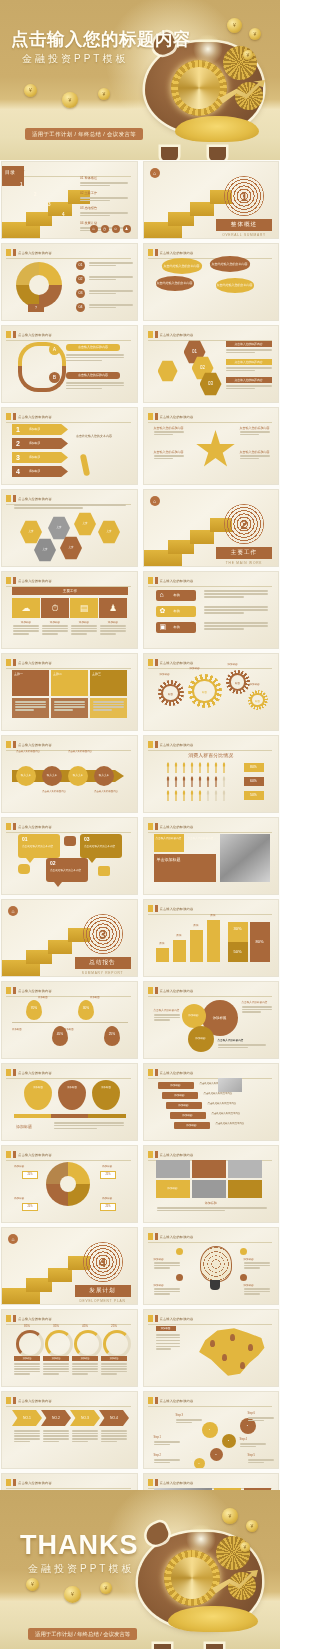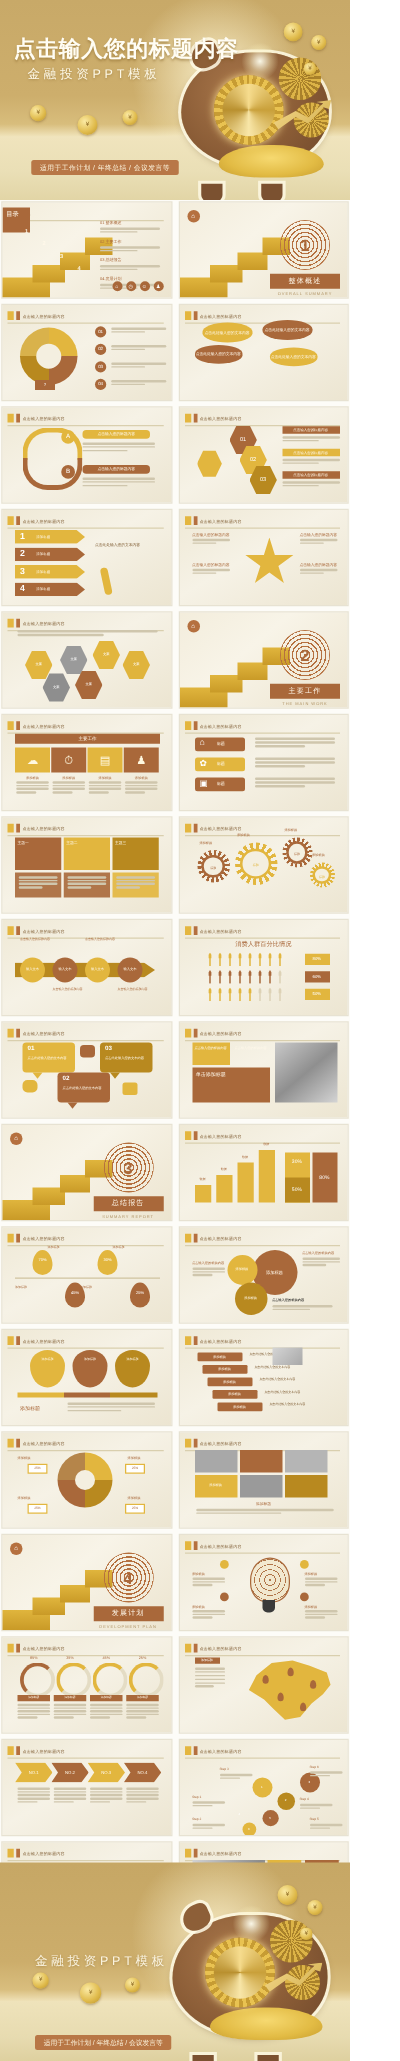--- a/index.html
+++ b/index.html
@@ -1035,17 +1035,18 @@
       <div class="spark"></div>
       <div class="coin" style="left:98px;top:2px;width:16px;height:16px;line-height:16px;">¥</div>
       <div class="coin" style="left:122px;top:14px;width:12px;height:12px;line-height:12px;">¥</div>
       <div class="coin" style="left:116px;top:36px;width:10px;height:10px;line-height:10px;">¥</div>
     </div>
 
     <div class="coin" style="left:26px;top:88px;width:13px;height:13px;line-height:13px;">¥</div>
     <div class="coin" style="left:64px;top:96px;width:17px;height:17px;line-height:17px;">¥</div>
     <div class="coin" style="left:100px;top:92px;width:12px;height:12px;line-height:12px;">¥</div>
 
+    <div class="th-title">THANKS</div>
     <div class="th-sub">金融投资PPT模板</div>
     <div class="th-badge">适用于工作计划 / 年终总结 / 会议发言等</div>
   </div>
 
 </div>
 
 </body></html>

